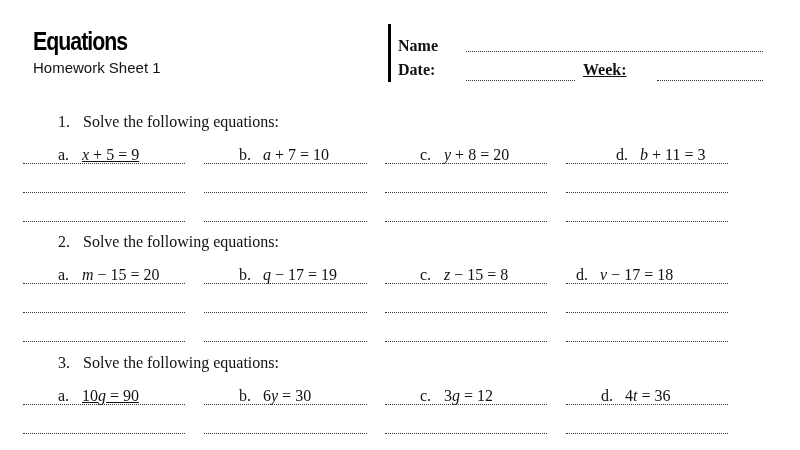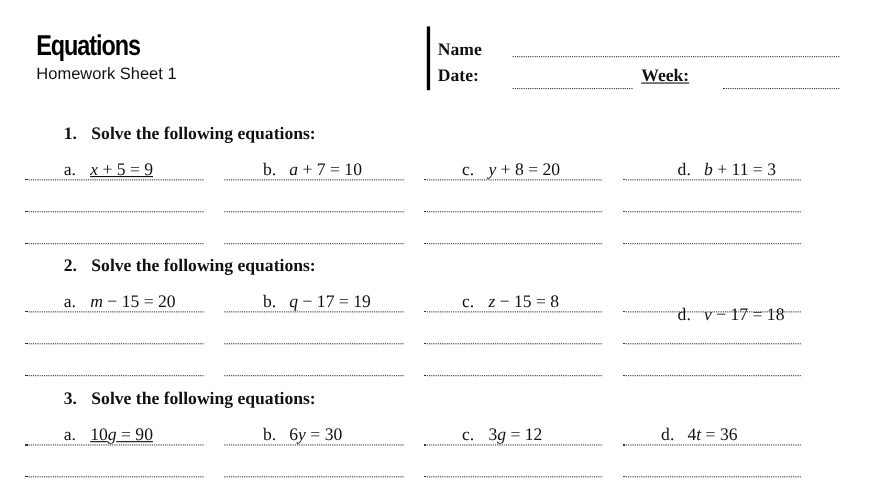--- a/index.html
+++ b/index.html
@@ -3,21 +3,21 @@
 <meta charset="utf-8">
 <style>
   html, body { margin: 0; padding: 0; background: #ffffff; }
   body { width: 800px; height: 450px; position: relative; overflow: hidden; color: #111; }
   .abs { position: absolute; }
   .title { left: 33px; top: 26px; font-family: "Liberation Sans", sans-serif; font-weight: bold; font-size: 26px; letter-spacing: -1.2px; transform: scaleX(0.82); transform-origin: left top; line-height: 30px; color: #000; }
   .subtitle { left: 33px; top: 59px; font-family: "Liberation Sans", sans-serif; font-size: 15px; line-height: 18px; color: #111; }
   .vbar { left: 388px; top: 24px; width: 3px; height: 58px; background: #000; }
   .hdr-label { font-family: "Liberation Serif", serif; font-weight: bold; font-size: 16px; line-height: 18px; color: #111; }
   .dots { position: absolute; height: 0; border-bottom: 1.3px dotted #333; }
-  .sec-heading { font-family: "Liberation Serif", serif; font-size: 16px; line-height: 18px; color: #111; font-weight: bold; }
+  .sec-heading { font-family: "Liberation Serif", serif; font-size: 16px; line-height: 18px; color: #111; }
   .sec-heading .num { display: inline-block; width: 25px; }
   .eq { font-family: "Liberation Serif", serif; font-size: 16px; line-height: 18px; color: #111; white-space: nowrap; }
   .eq .letter { display: inline-block; width: 24px; }
   .eq i { font-style: italic; }
 </style>
 </head>
 <body>
 
 <div class="abs title">Equations</div>
 <div class="abs subtitle">Homework Sheet 1</div>
@@ -56,21 +56,21 @@
 <div class="dots" style="left:385px; top:221px; width:162px;"></div>
 <div class="dots" style="left:566px; top:221px; width:162px;"></div>
 
 <div class="abs sec-heading" style="left:58px; top:233px;">
   <span class="num">2.</span><span>Solve the following equations:</span>
 </div>
 
 <div class="abs eq" style="left:58px; top:266px;"><span class="letter">a.</span><i>m</i><span> − 15 = 20</span></div>
 <div class="abs eq" style="left:239px; top:266px;"><span class="letter">b.</span><i>q</i><span> − 17 = 19</span></div>
 <div class="abs eq" style="left:420px; top:266px;"><span class="letter">c.</span><i>z</i><span> − 15 = 8</span></div>
-<div class="abs eq" style="left:616px; top:266px;margin-top:12px;"><span class="letter">d.</span><i>v</i><span> − 17 = 18</span></div>
+<div class="abs eq" style="left:576px; top:266px;"><span class="letter">d.</span><i>v</i><span> − 17 = 18</span></div>
 
 <div class="dots" style="left:23px; top:283px; width:162px;"></div>
 <div class="dots" style="left:204px; top:283px; width:163px;"></div>
 <div class="dots" style="left:385px; top:283px; width:162px;"></div>
 <div class="dots" style="left:566px; top:283px; width:162px;"></div>
 
 <div class="dots" style="left:23px; top:312px; width:162px;"></div>
 <div class="dots" style="left:204px; top:312px; width:163px;"></div>
 <div class="dots" style="left:385px; top:312px; width:162px;"></div>
 <div class="dots" style="left:566px; top:312px; width:162px;"></div>

